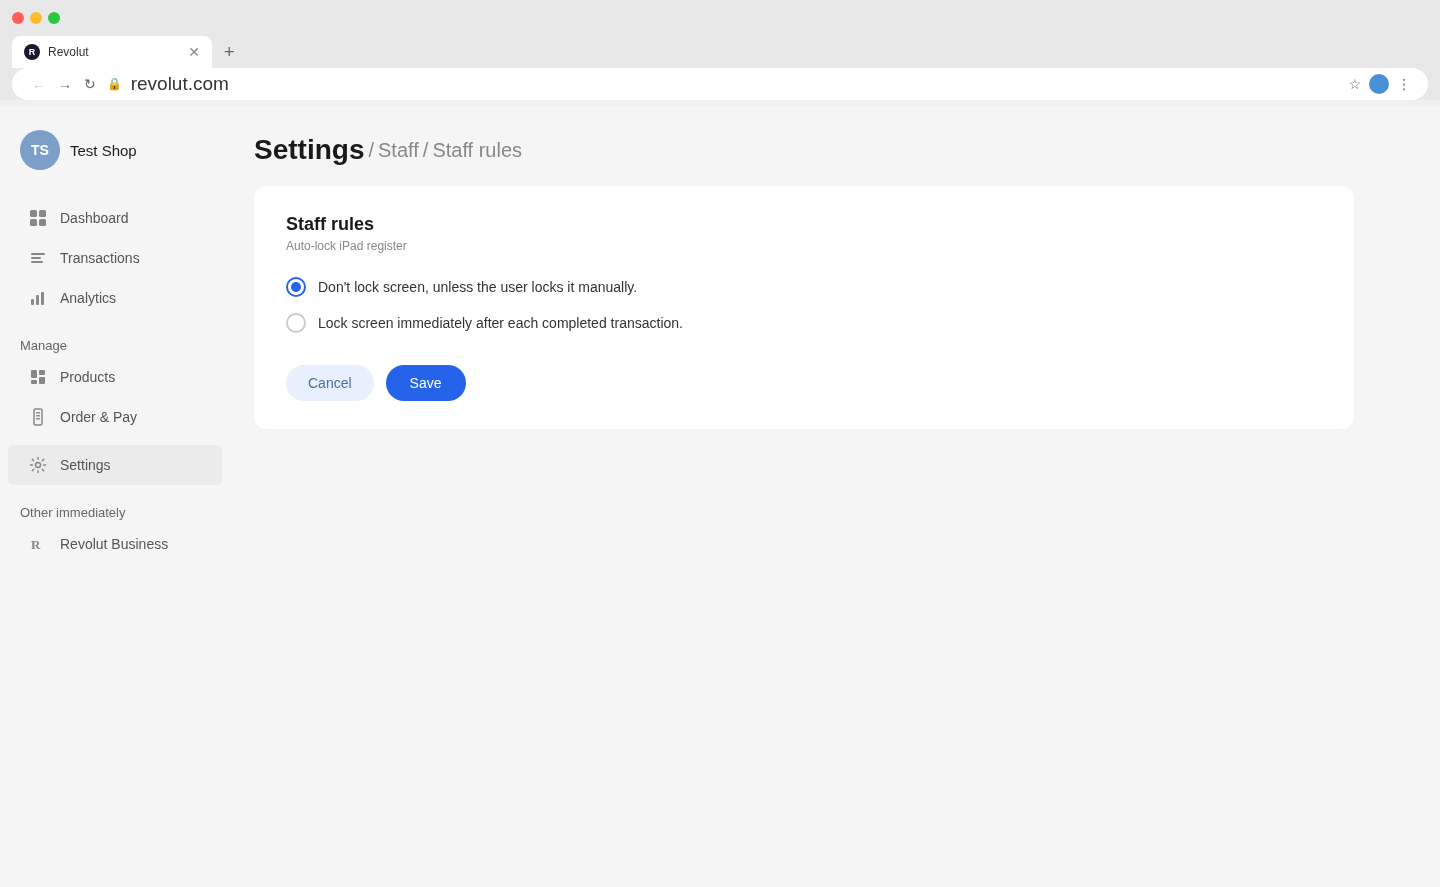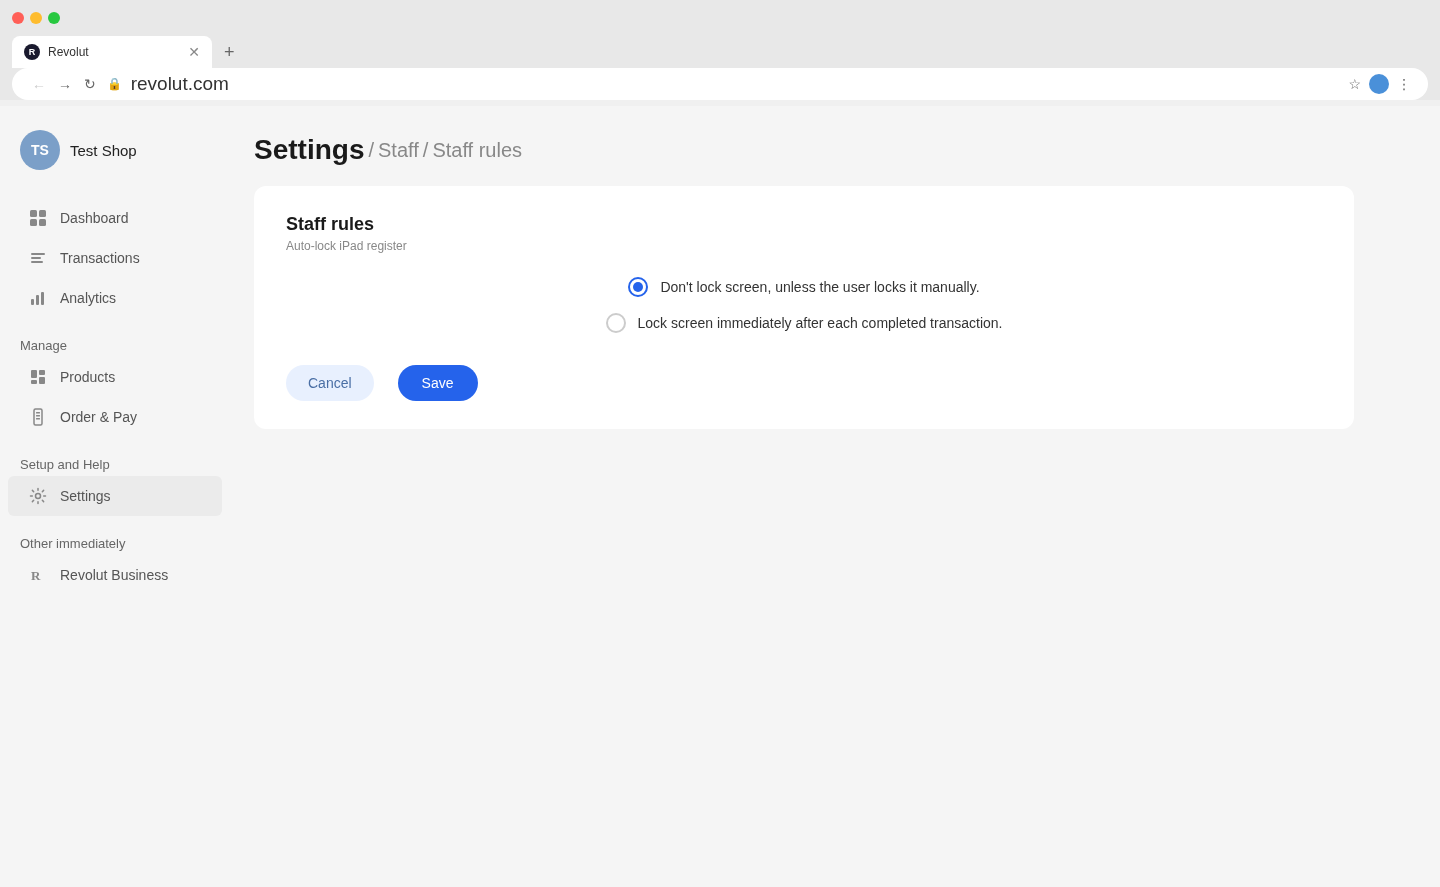--- a/index.html
+++ b/index.html
@@ -49,28 +49,28 @@
     .page-header { padding: 28px 0 20px; }
     .page-title { font-size: 28px; font-weight: 700; color: #1a1a1a; display: flex; align-items: center; gap: 0; }
     .breadcrumb-sep { font-size: 20px; font-weight: 400; color: #888; margin: 0 4px; }
     .breadcrumb-part { font-size: 20px; font-weight: 400; color: #888; }
 
     
     .card { background: #ffffff; border-radius: 12px; padding: 28px 32px; max-width: 1100px; }
     .card-title { font-size: 18px; font-weight: 600; color: #1a1a1a; margin-bottom: 4px; }
     .card-subtitle { font-size: 12px; color: #888; margin-bottom: 24px; }
 
-    .radio-group { display: flex; flex-direction: column; gap: 16px; margin-bottom: 32px; align-items: center; }
+    .radio-group { display: flex; flex-direction: column; gap: 16px; margin-bottom: 32px; }
     .radio-item { display: flex; align-items: center; gap: 12px; cursor: pointer; }
     .radio-input { width: 20px; height: 20px; border-radius: 50%; border: 2px solid #ccc; display: flex; align-items: center; justify-content: center; flex-shrink: 0; cursor: pointer; }
     .radio-input.checked { border-color: #2563eb; }
     .radio-input.checked::after { content: ''; width: 10px; height: 10px; border-radius: 50%; background: #2563eb; }
     .radio-label { font-size: 14px; color: #333; }
 
-    .button-row { display: flex; align-items: flex-start; gap: 24px; }
+    .button-row { display: flex; align-items: flex-start; gap: 12px; }
     .btn-cancel { background: #e8f0fe; color: #4a6fa5; border: none; border-radius: 20px; padding: 10px 22px; font-size: 14px; font-weight: 500; cursor: pointer; }
     .btn-save { background: #2563eb; color: white; border: none; border-radius: 20px; padding: 10px 24px; font-size: 14px; font-weight: 500; cursor: pointer; }
 
     
     svg { display: block; }
   </style>
 </head>
 <body>
 
 <div class="browser-chrome">
@@ -167,21 +167,20 @@
             <rect x="7" y="4" width="4" height="1.5" rx="0.5" fill="#888"></rect>
             <rect x="7" y="7" width="4" height="1.5" rx="0.5" fill="#888"></rect>
             <rect x="7" y="10" width="4" height="1.5" rx="0.5" fill="#888"></rect>
           </svg>
         </span>
         <span>Order &amp; Pay</span>
       </div>
     </div>
 
     <div class="nav-section">
-      <div class="nav-section-title">Setup and Help</div>
       <div class="nav-item active">
         <span class="nav-icon">
           <svg width="18" height="18" viewBox="0 0 18 18" fill="none">
             <circle cx="9" cy="9" r="2.5" stroke="#888" stroke-width="1.5" fill="none"></circle>
             <path d="M9 1.5v1.8M9 14.7v1.8M1.5 9h1.8M14.7 9h1.8M3.4 3.4l1.27 1.27M13.33 13.33l1.27 1.27M14.6 3.4l-1.27 1.27M4.67 13.33l-1.27 1.27" stroke="#888" stroke-width="1.5" stroke-linecap="round"></path>
           </svg>
         </span>
         <span>Settings</span>
       </div>
     </div>

